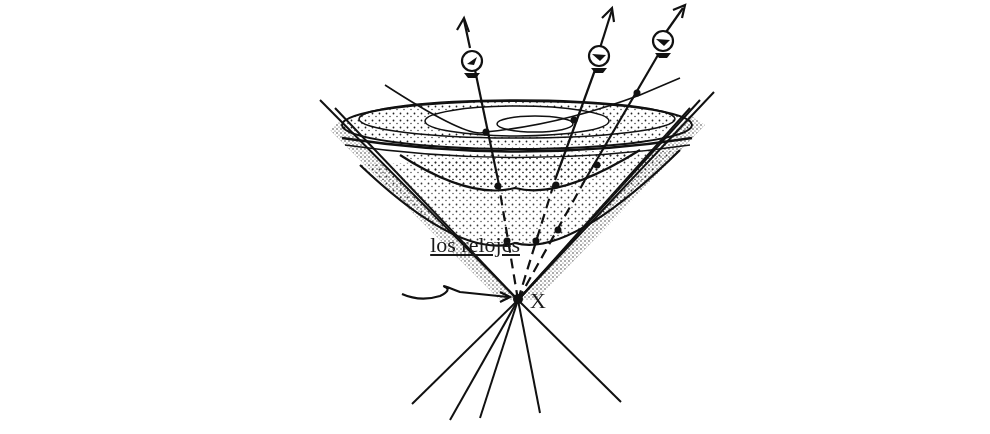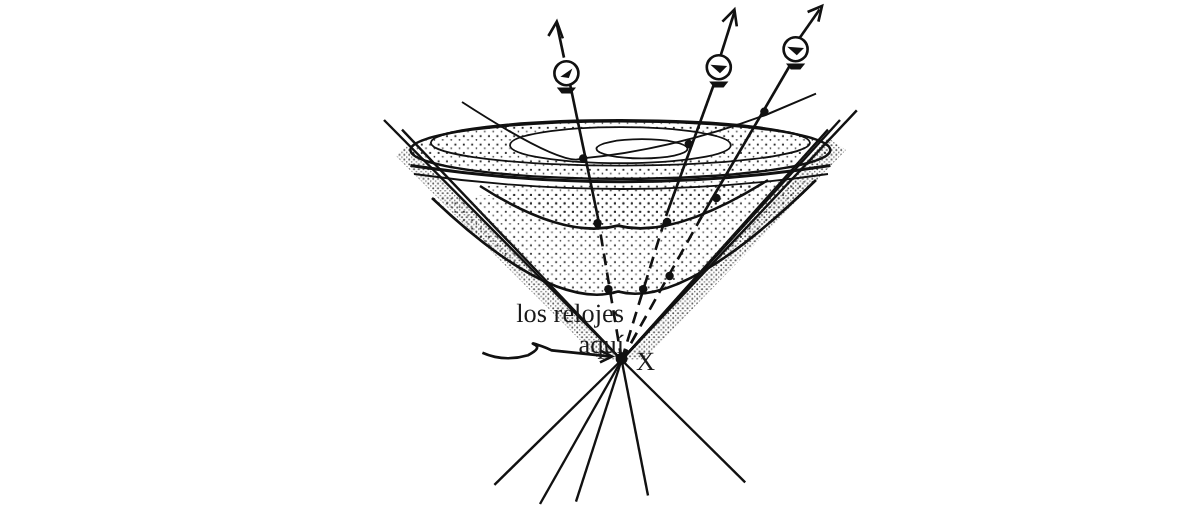--- a/index.html
+++ b/index.html
@@ -7,21 +7,21 @@
   #stage { position: absolute; left: 0; top: 0; width: 990px; height: 434px; }
   .label-text {
     position: absolute;
     font-family: "Liberation Serif", "DejaVu Serif", serif;
     font-size: 22px;
     color: #1a1a1a;
     line-height: 26px;
     text-align: right;
     white-space: nowrap;
   }
-  #label-block { right: 470px; top: 248px; }
+  #label-block { right: 470px; top: 232px; text-decoration: underline; }
   #label-block div { display: block; }
   #x-label { left: 530px; top: 288px; text-align: left; font-size: 22px; }
 </style>
 </head>
 <body>
 
 <div id="stage">
   <svg width="990" height="434" viewBox="0 0 990 434" xmlns="http://www.w3.org/2000/svg">
     <defs>
       <pattern id="stipple" width="7" height="7" patternUnits="userSpaceOnUse">
@@ -123,16 +123,15 @@
     <circle cx="518" cy="299" r="5" fill="#111"></circle>
 
     <g stroke="#111" stroke-width="2.2" fill="none">
       <path d="M 402 294 Q 420 302 440 296 Q 452 290 445 287 Q 440 284 460 292 L 508 297"></path>
       <polyline points="500,292 510,297 500,302"></polyline>
     </g>
   </svg>
 
   <div id="label-block" class="label-text">
     <div>los relojes</div>
-    <div>aquí</div>
   </div>
   <div id="x-label" class="label-text">X</div>
 </div>
 
 </body></html>

